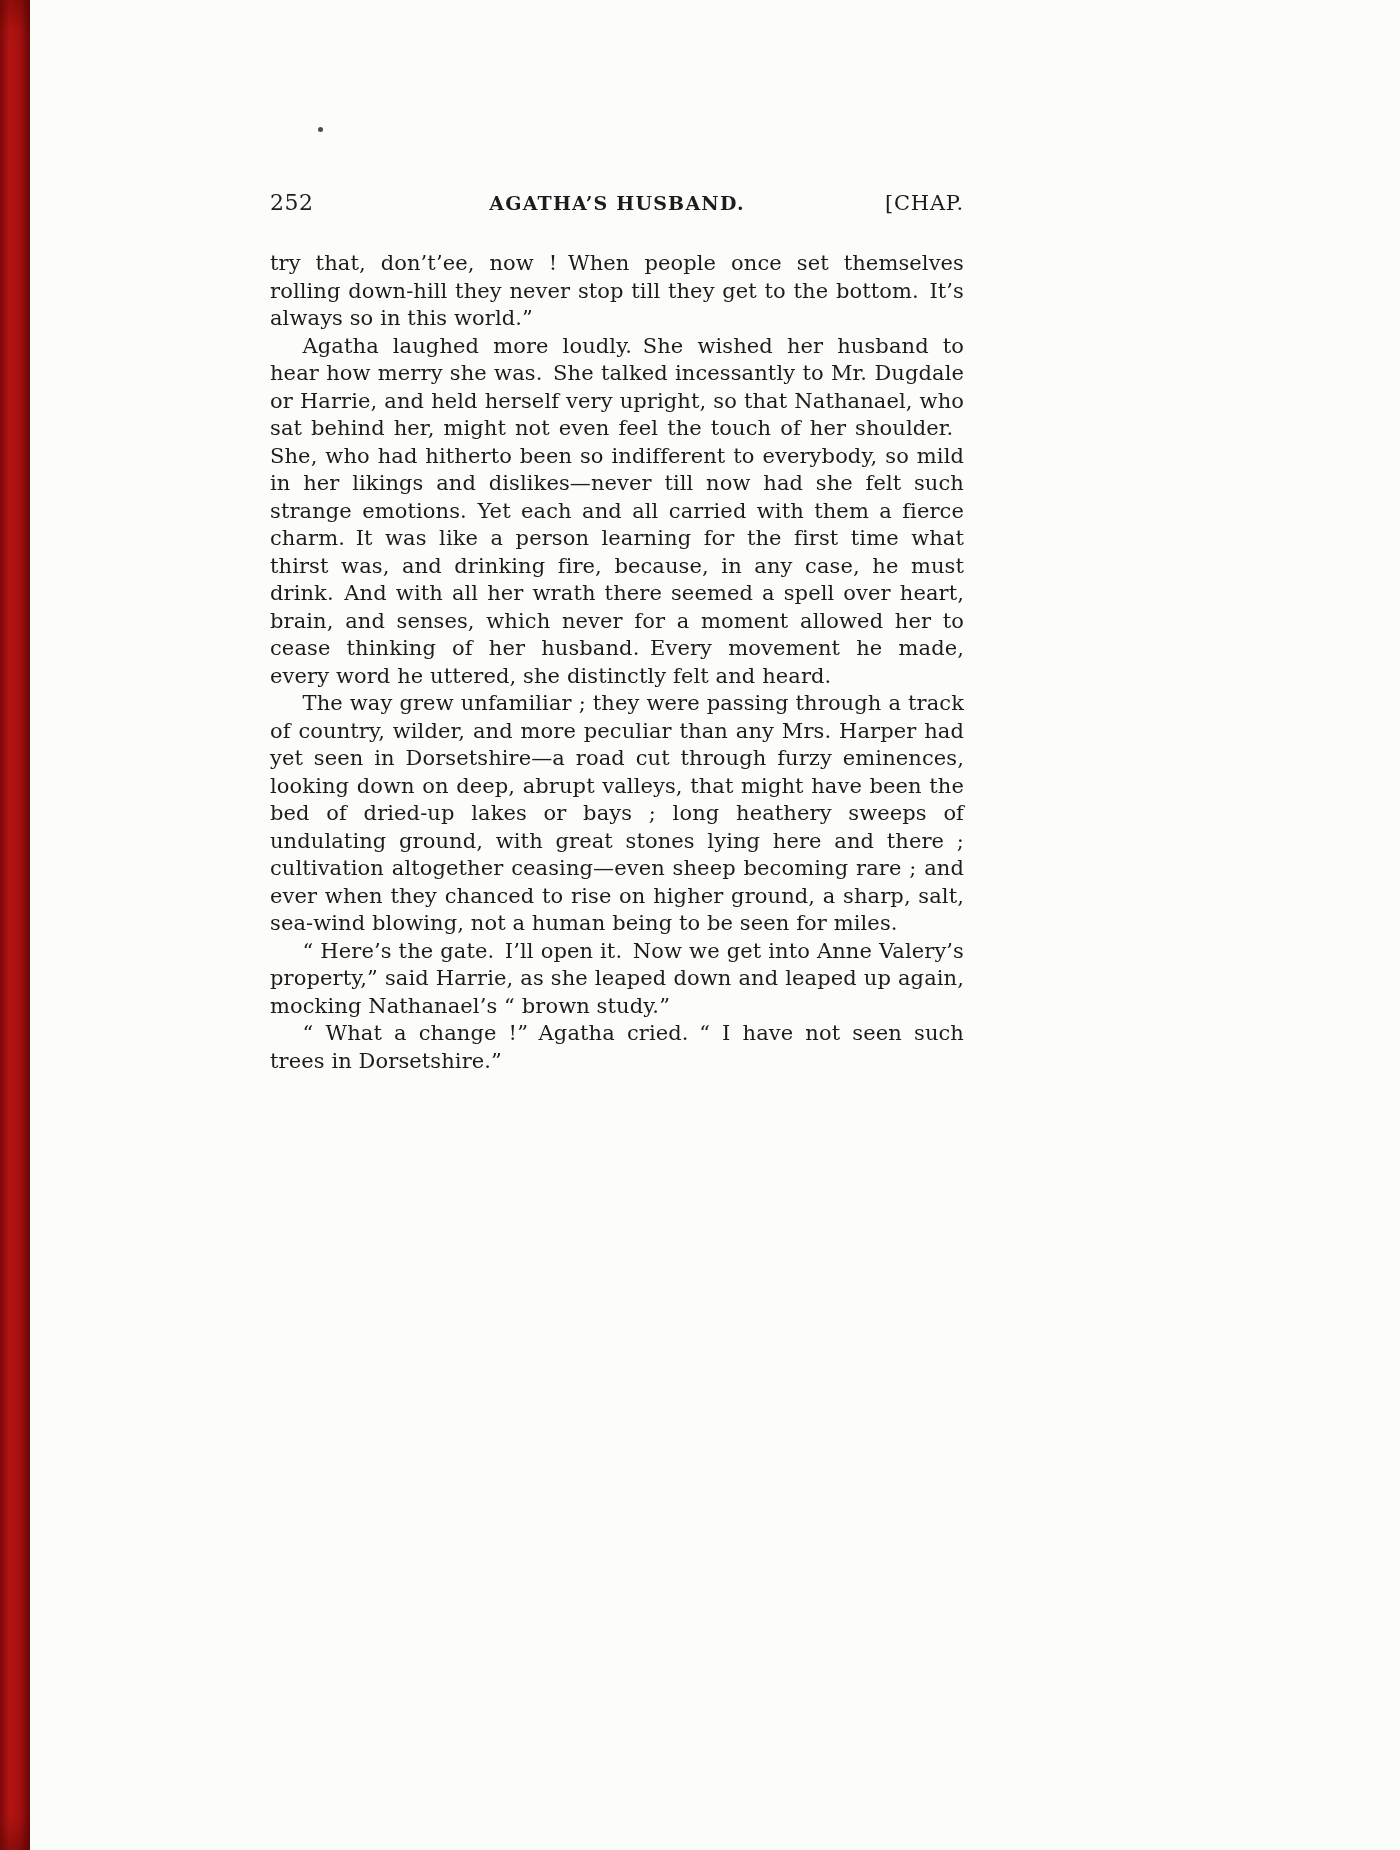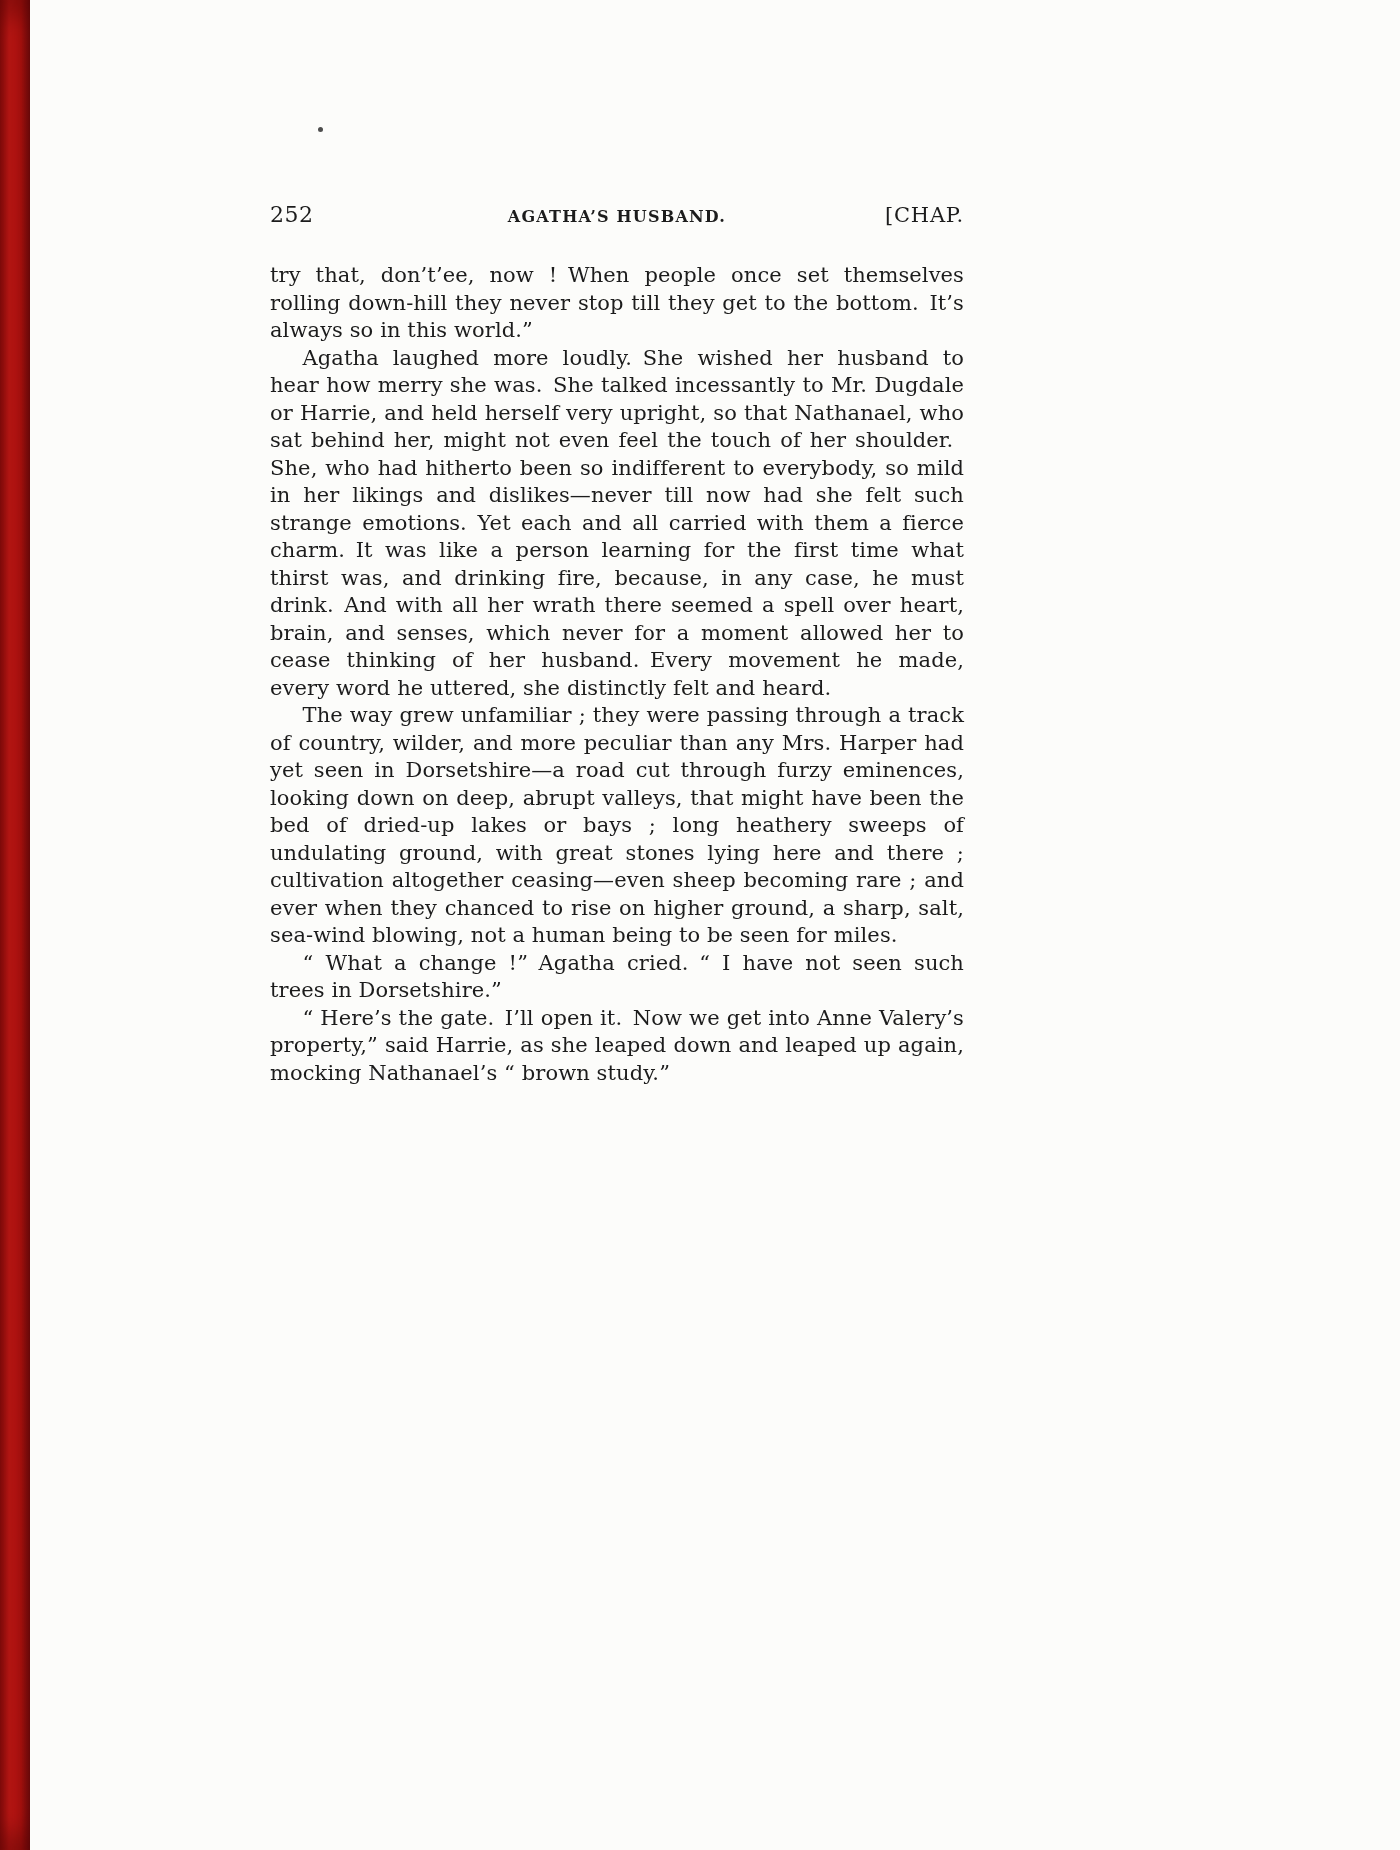--- a/index.html
+++ b/index.html
@@ -26,38 +26,38 @@
     left: 0;
     top: 0;
     width: 30px;
     height: 1850px;
     background: linear-gradient(90deg, #9c0f0e 0%, #c61916 30%, #b31310 70%, #7c0c0e 100%);
     box-shadow: inset 0 18px 22px rgba(60,0,0,0.35), inset 0 -18px 22px rgba(60,0,0,0.35);
   }
   .content {
     position: absolute;
     left: 270px;
-    top: 202px;
+    top: 190px;
     width: 694px;
   }
   .header-row {
     display: flex;
     align-items: baseline;
     font-size: 21px;
     margin-bottom: 22px;
   }
   .page-number {
     width: 130px;
     font-size: 22px;
     letter-spacing: 0.5px;
   }
   .running-title {
     flex: 1;
     text-align: center;
-    font-size: 16px;
+    font-size: 19px;
     letter-spacing: 1.2px;
     font-weight: bold;
   }
   .chapter-marker {
     width: 130px;
     text-align: right;
     font-size: 21px;
     letter-spacing: 0.8px;
   }
   .page-body {
@@ -99,18 +99,18 @@
     <div class="header-row">
       <span class="page-number">252</span>
       <span class="running-title">AGATHA’S HUSBAND.</span>
       <span class="chapter-marker">[CHAP.</span>
     </div>
 
     <div class="page-body">
         <p class="no-indent">try that, don’t’ee, now ! When people once set themselves rolling down-hill they never stop till they get to the bottom. It’s always so in this world.”</p>
         <p>Agatha laughed more loudly. She wished her husband to hear how merry she was. She talked incessantly to Mr. Dugdale or Harrie, and held herself very upright, so that Nathanael, who sat behind her, might not even feel the touch of her shoulder. She, who had hitherto been so indifferent to everybody, so mild in her likings and dislikes—never till now had she felt such strange emotions. Yet each and all carried with them a fierce charm. It was like a person learning for the first time what thirst was, and drinking fire, because, in any case, he must drink. And with all her wrath there seemed a spell over heart, brain, and senses, which never for a moment allowed her to cease thinking of her husband. Every movement he made, every word he uttered, she distinctly felt and heard.</p>
         <p>The way grew unfamiliar ; they were passing through a track of country, wilder, and more peculiar than any Mrs. Harper had yet seen in Dorsetshire—a road cut through furzy eminences, looking down on deep, abrupt valleys, that might have been the bed of dried-up lakes or bays ; long heathery sweeps of undulating ground, with great stones lying here and there ; cultivation altogether ceasing—even sheep becoming rare ; and ever when they chanced to rise on higher ground, a sharp, salt, sea-wind blowing, not a human being to be seen for miles.</p>
+        <p>“ Here’s the gate. I’ll open it. Now we get into Anne Valery’s property,” said Harrie, as she leaped down and leaped up again, mocking Nathanael’s “ brown study.”</p>
         <p>“ What a change !” Agatha cried. “ I have not seen such trees in Dorsetshire.”</p>
-        <p>“ Here’s the gate. I’ll open it. Now we get into Anne Valery’s property,” said Harrie, as she leaped down and leaped up again, mocking Nathanael’s “ brown study.”</p>
       </div>
 
   </div>
 </div>
 
 </body></html>

